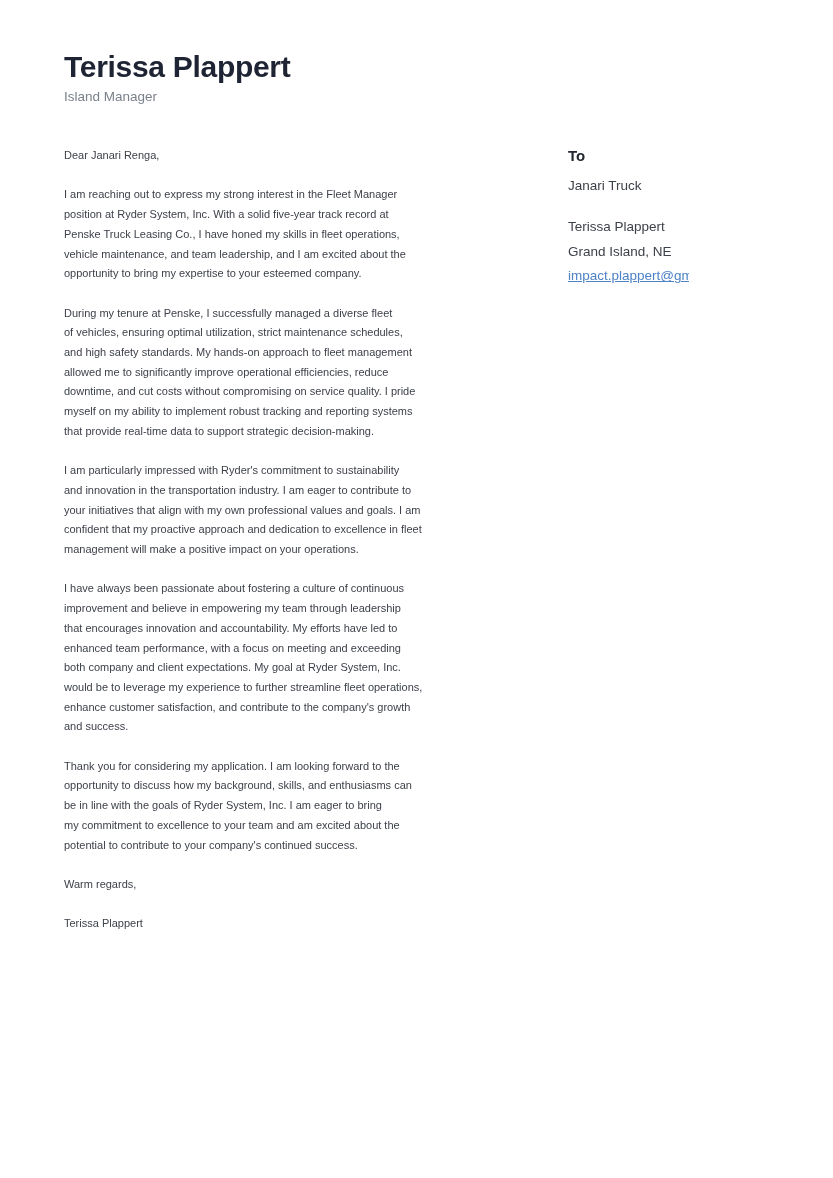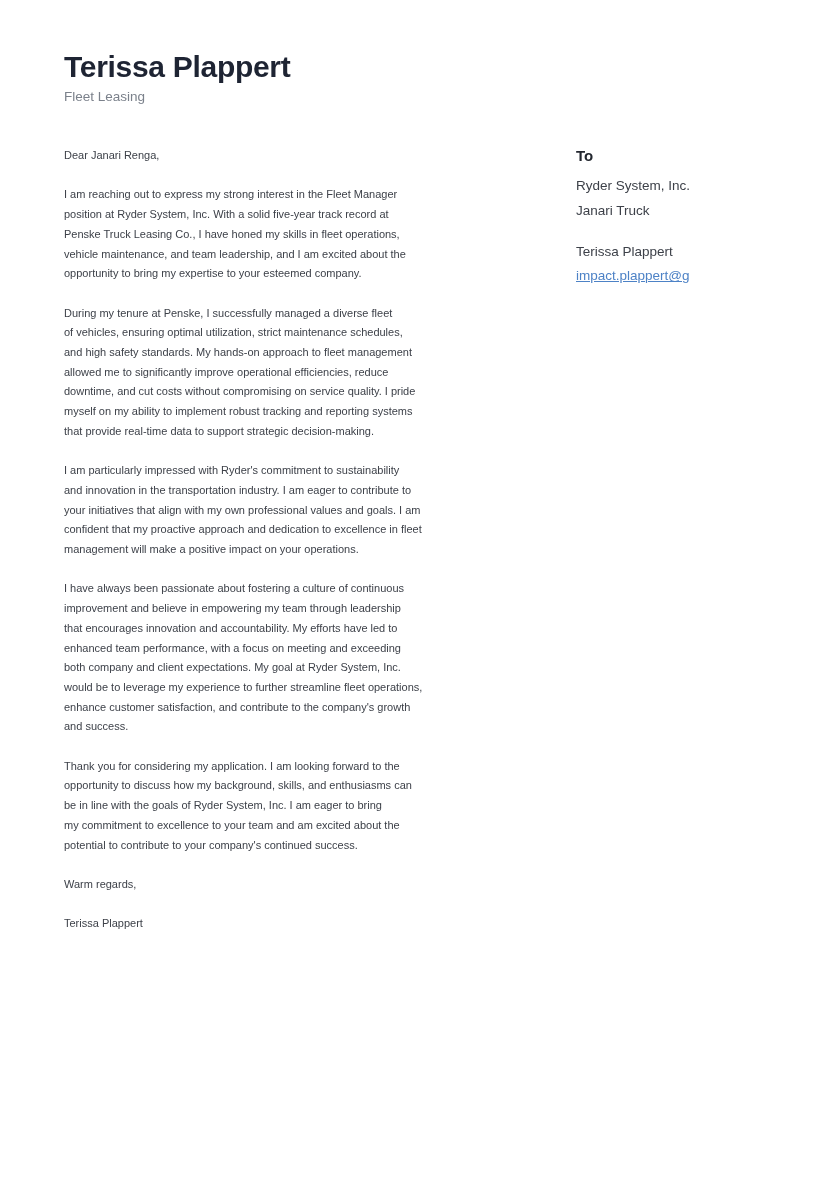--- a/index.html
+++ b/index.html
@@ -50,21 +50,20 @@
   .contact-sidebar {
     position: absolute;
     left: 568px;
     top: 146px;
     width: 225px;
     font-size: 13.5px;
     color: #3d4149;
   }
   .sidebar-section {
     margin-bottom: 16px;
-    margin-left: 8px;
   }
   .sidebar-heading {
     margin: 0 0 8px 0;
     font-size: 15px;
     line-height: 20px;
     font-weight: 700;
     color: #23272f;
   }
   .sidebar-line {
     line-height: 24.8px;
@@ -76,21 +75,21 @@
     display: inline-block;
   }
 </style>
 </head>
 <body>
 
 <div class="page">
 
   <header class="letter-header">
     <h1 class="candidate-name">Terissa Plappert</h1>
-    <div class="candidate-job-title">Fleet Leasing</div>
+    <div class="candidate-job-title">Island Manager</div>
   </header>
 
   <section class="letter-body">
     <p>Dear Janari Renga,</p>
     <p>I am reaching out to express my strong interest in the Fleet Manager
 position at Ryder System, Inc. With a solid five-year track record at
 Penske Truck Leasing Co., I have honed my skills in fleet operations,
 vehicle maintenance, and team leadership, and I am excited about the
 opportunity to bring my expertise to your esteemed company.</p>
     <p>During my tenure at Penske, I successfully managed a diverse fleet
@@ -119,26 +118,26 @@
 my commitment to excellence to your team and am excited about the
 potential to contribute to your company's continued success.</p>
     <p>Warm regards,</p>
     <p>Terissa Plappert</p>
   </section>
 
   <aside class="contact-sidebar">
 
     <div class="sidebar-section">
       <h2 class="sidebar-heading">To</h2>
-      <div class="sidebar-line">Ryder System, Inc.</div>
       <div class="sidebar-line">Janari Truck</div>
     </div>
 
     <div class="sidebar-section">
       <div class="sidebar-line">Terissa Plappert</div>
+      <div class="sidebar-line">Grand Island, NE</div>
       <div class="sidebar-line">
         <a class="email-link" href="#">impact.plappert@gmail.com</a>
       </div>
     </div>
 
   </aside>
 
 </div>
 
 </body></html>

